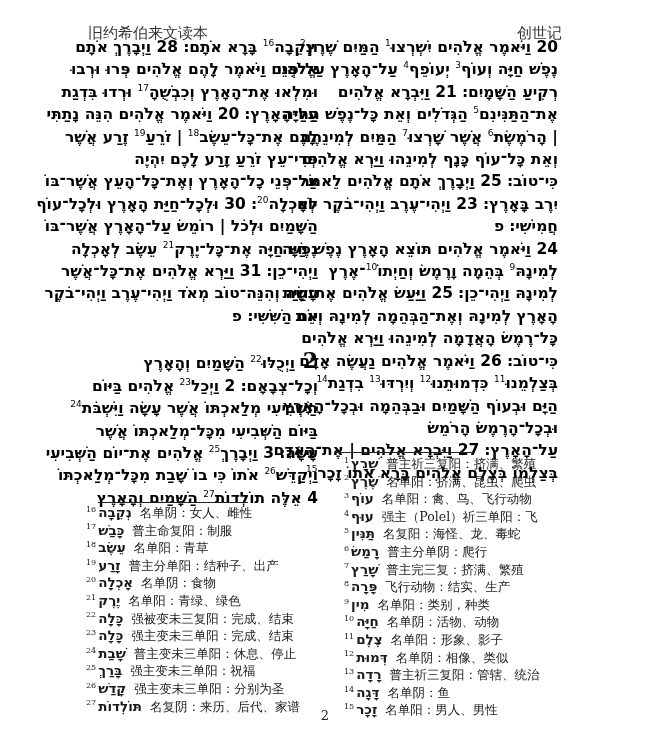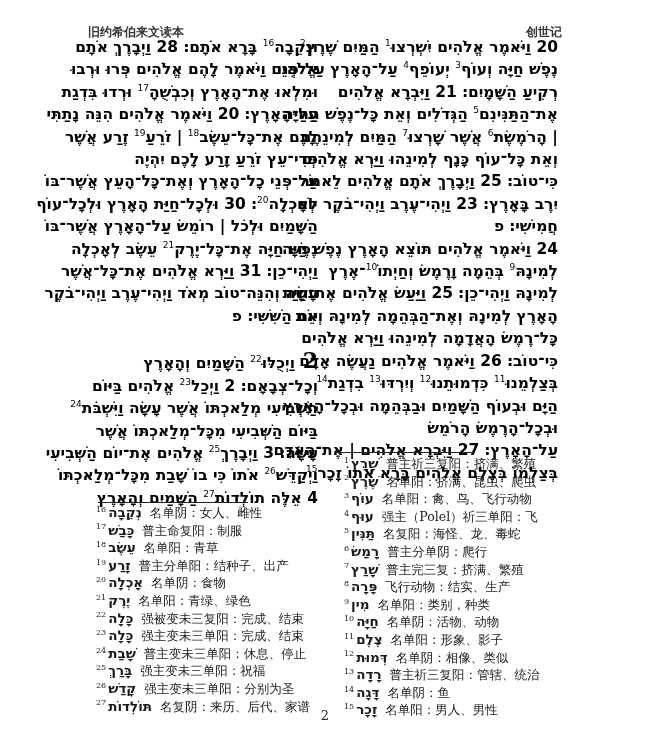--- a/index.html
+++ b/index.html
@@ -15,23 +15,22 @@
       font-family: "DejaVu Serif", serif;
       color: #111111;
     }
     .page-header {
       position: absolute;
       top: 24px;
       left: 88px;
       right: 88px;
       height: 18px;
       font-family: "DejaVu Serif", serif;
-      font-size: 12px;
+      font-size: 15px;
       color: #333333;
-      font-weight: bold;
     }
     .header-left { position: absolute; left: 0; top: 0; }
     .header-right { position: absolute; right: 0; top: 0; margin-left: 40px; }
 
     .col {
       position: absolute;
       top: 36px;
       direction: rtl;
       text-align: justify;
       font-family: "DejaVu Sans", sans-serif;
@@ -62,21 +61,21 @@
     }
 
     .fn-col {
       position: absolute;
       font-family: "DejaVu Serif", serif;
       font-size: 12.5px;
       line-height: 17.6px;
       color: #1a1a1a;
     }
     .fn-col-right { left: 344px; top: 455px; width: 240px; }
-    .fn-col-left { left: 96px; top: 504px; width: 240px; }
+    .fn-col-left { left: 86px; top: 504px; width: 240px; }
     .fn-rule {
       position: absolute;
       height: 0;
       border-top: 1.2px solid #222;
     }
     .fn-rule-right { left: 334px; top: 452px; width: 140px; }
     .fn-rule-left { left: 98px; top: 502px; width: 150px; }
     .fn-item { display: block; white-space: nowrap; }
     .fn-num {
       font-size: 8px;

